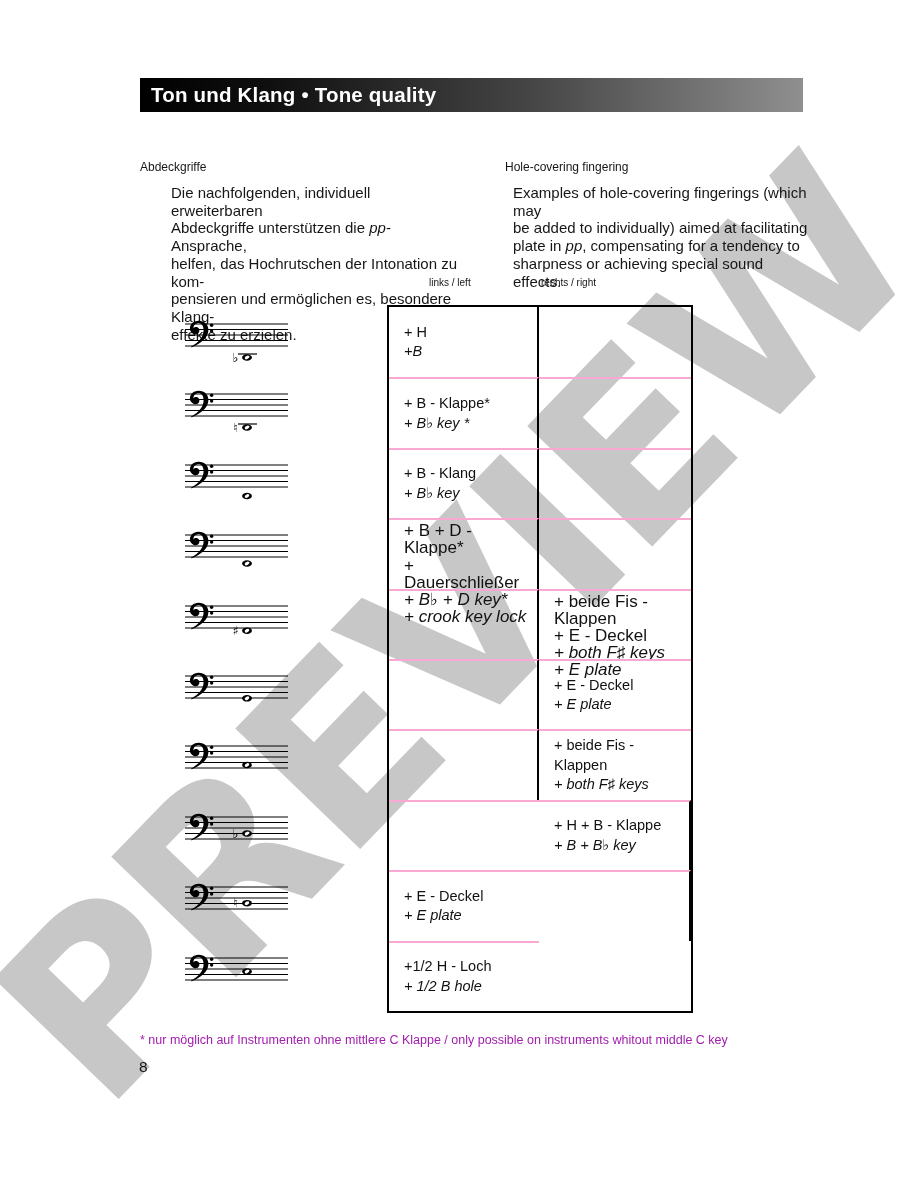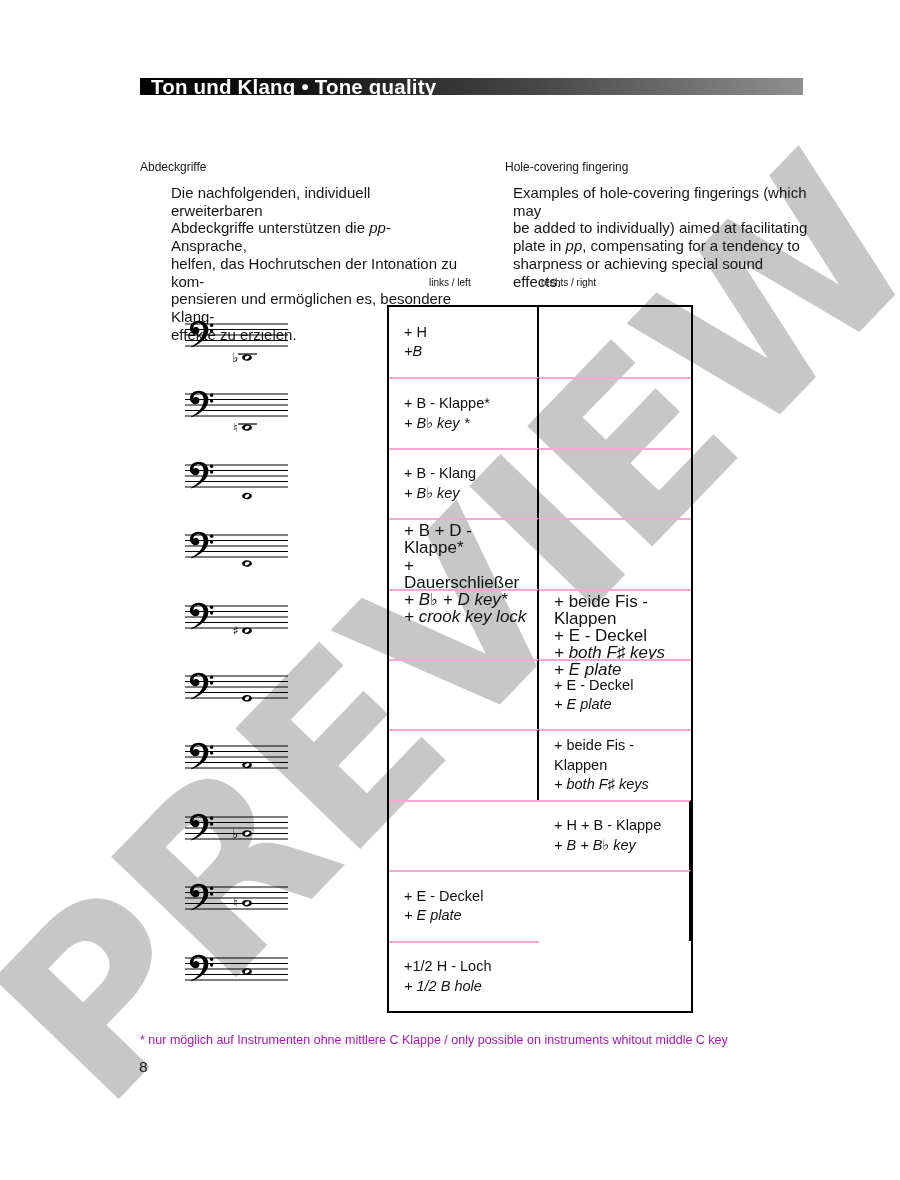--- a/index.html
+++ b/index.html
@@ -3,21 +3,21 @@
 <meta charset="utf-8">
 <style>
   html,body{margin:0;padding:0;background:#ffffff;}
   .page{position:relative;width:900px;height:1180px;background:#fff;overflow:hidden;
         font-family:"Liberation Sans","DejaVu Sans",sans-serif;color:#161616;}
   .watermark{position:absolute;left:455px;top:632px;
         transform:translate(-50%,-50%) rotate(-46deg);
         font-family:"DejaVu Sans",sans-serif;font-weight:bold;font-size:238px;
         letter-spacing:-5px;color:#c7c7c7;white-space:nowrap;z-index:0;user-select:none;}
   .content{position:absolute;left:0;top:0;width:100%;height:100%;z-index:1;}
-  .hdr{position:absolute;left:140px;top:78px;width:663px;height:17px;box-sizing:border-box;
+  .hdr{position:absolute;left:140px;top:78px;width:663px;height:34px;box-sizing:border-box;
         background:linear-gradient(90deg,#000000 0%,#101010 20%,#474747 60%,#8f8f8f 100%);
         display:flex;align-items:center;padding-left:11px;}
   .hdr-title{color:#ffffff;font-size:20.5px;font-weight:bold;letter-spacing:.2px;}
   .sec-h{position:absolute;top:160px;font-size:12px;font-weight:normal;}
   .sec-h.g{left:140px;} .sec-h.e{left:505px;}
   .para{position:absolute;top:184px;width:326px;font-size:15px;line-height:17.7px;}
   .para.g{left:140px;} .para.e{left:482px;}
   .para .ln{display:block;margin-left:31px;}
   .it{font-style:italic;}
   .col-lab{position:absolute;top:277px;font-size:10px;}

